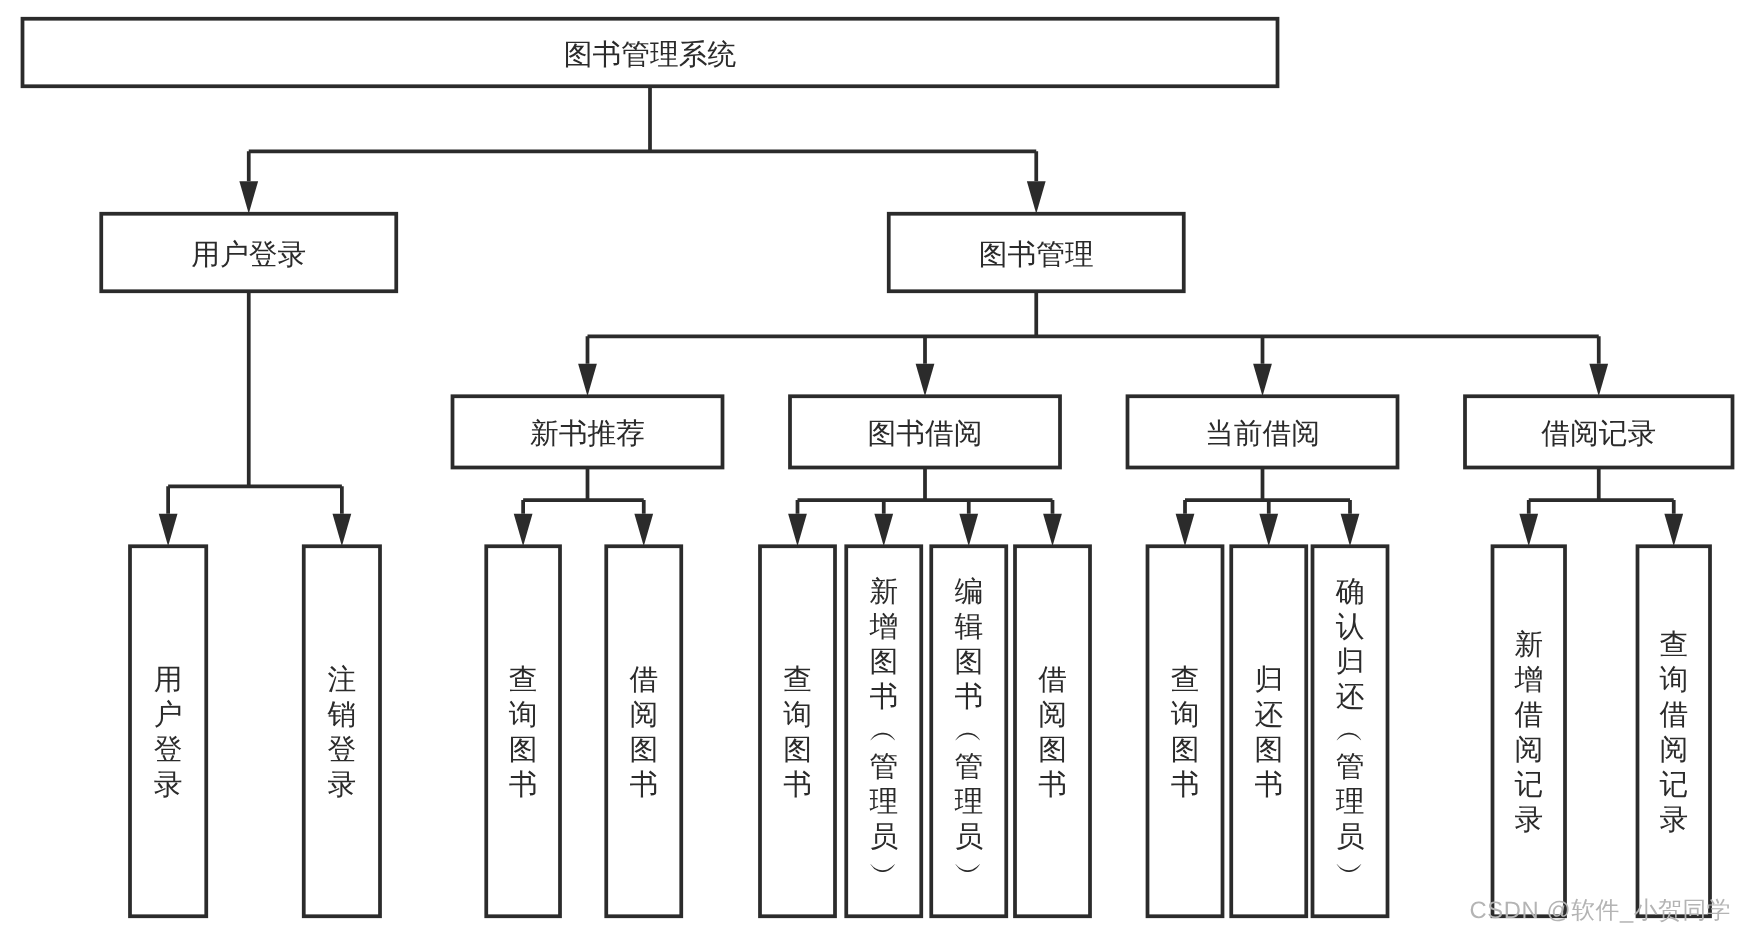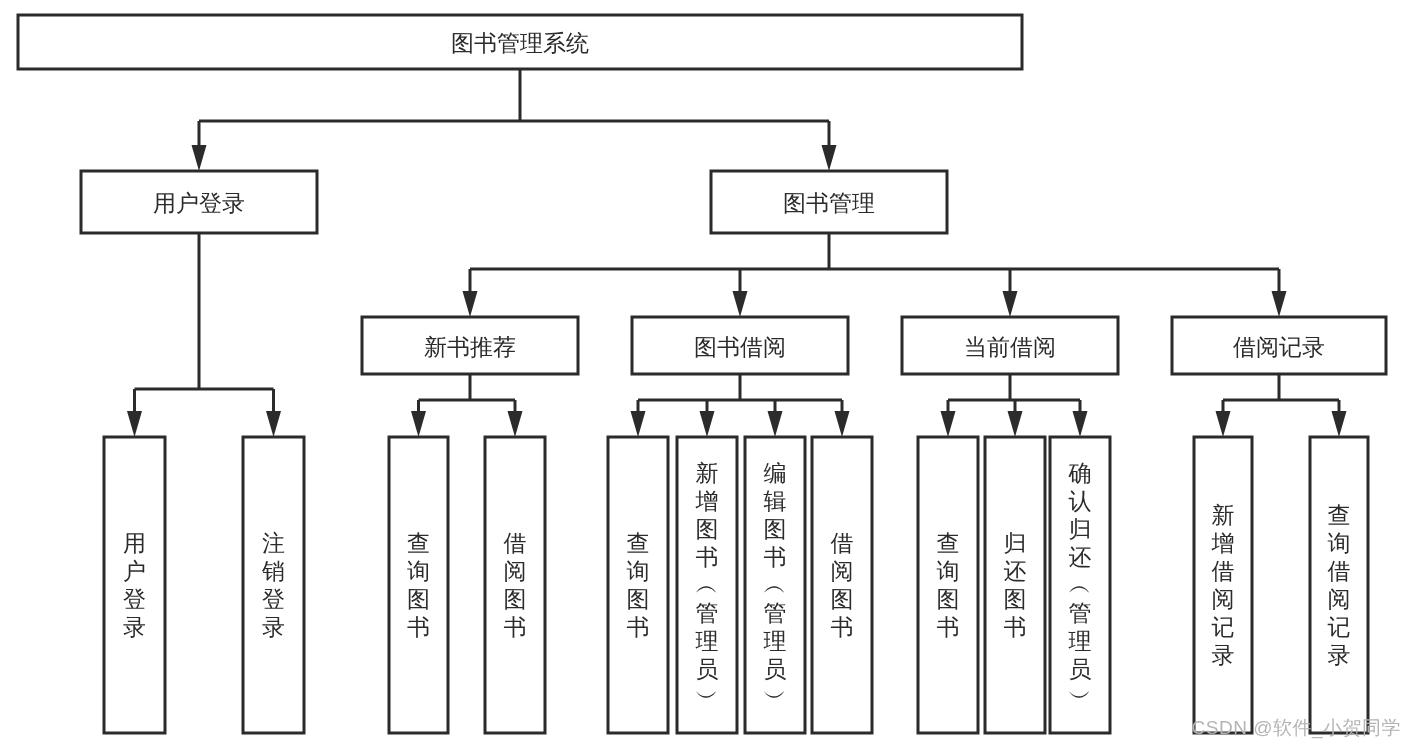--- a/index.html
+++ b/index.html
@@ -50,21 +50,21 @@
   }
   .node-label-vertical {
     fill: #2b2b2b;
     font-family: "Liberation Sans", "DejaVu Sans", sans-serif;
     font-size: 23px;
     font-weight: 400;
     text-anchor: middle;
   }
   .watermark-text {
     position: absolute;
-    right: 4px;
+    right: 20px;
     bottom: 6px;
     font-family: "Liberation Sans", "DejaVu Sans", sans-serif;
     font-size: 19px;
     color: #b4b4b4;
     letter-spacing: 0.5px;
     white-space: nowrap;
     user-select: none;
   }
 </style>
 </head>

